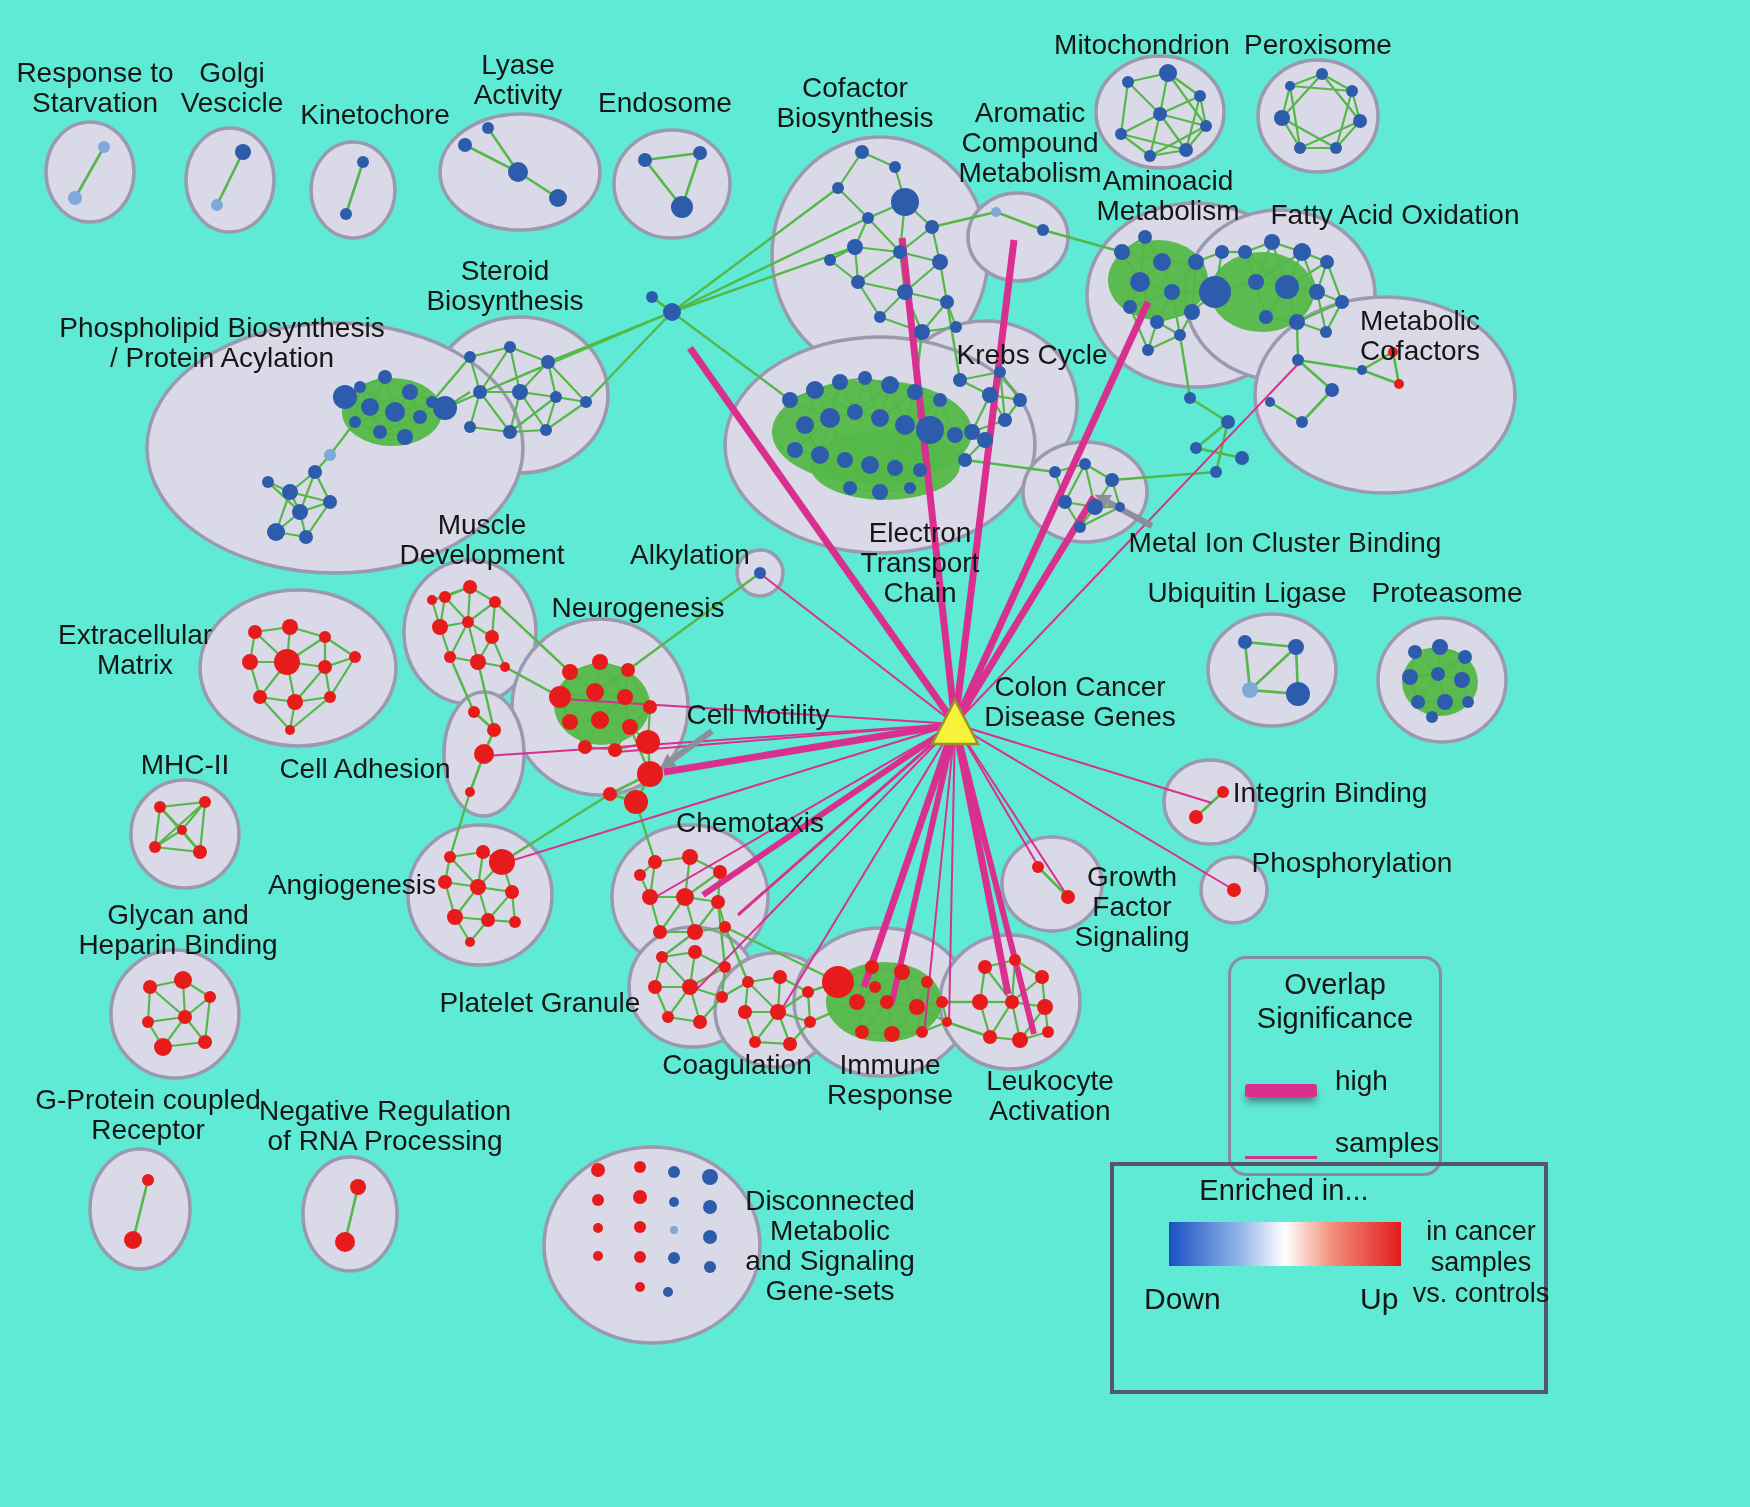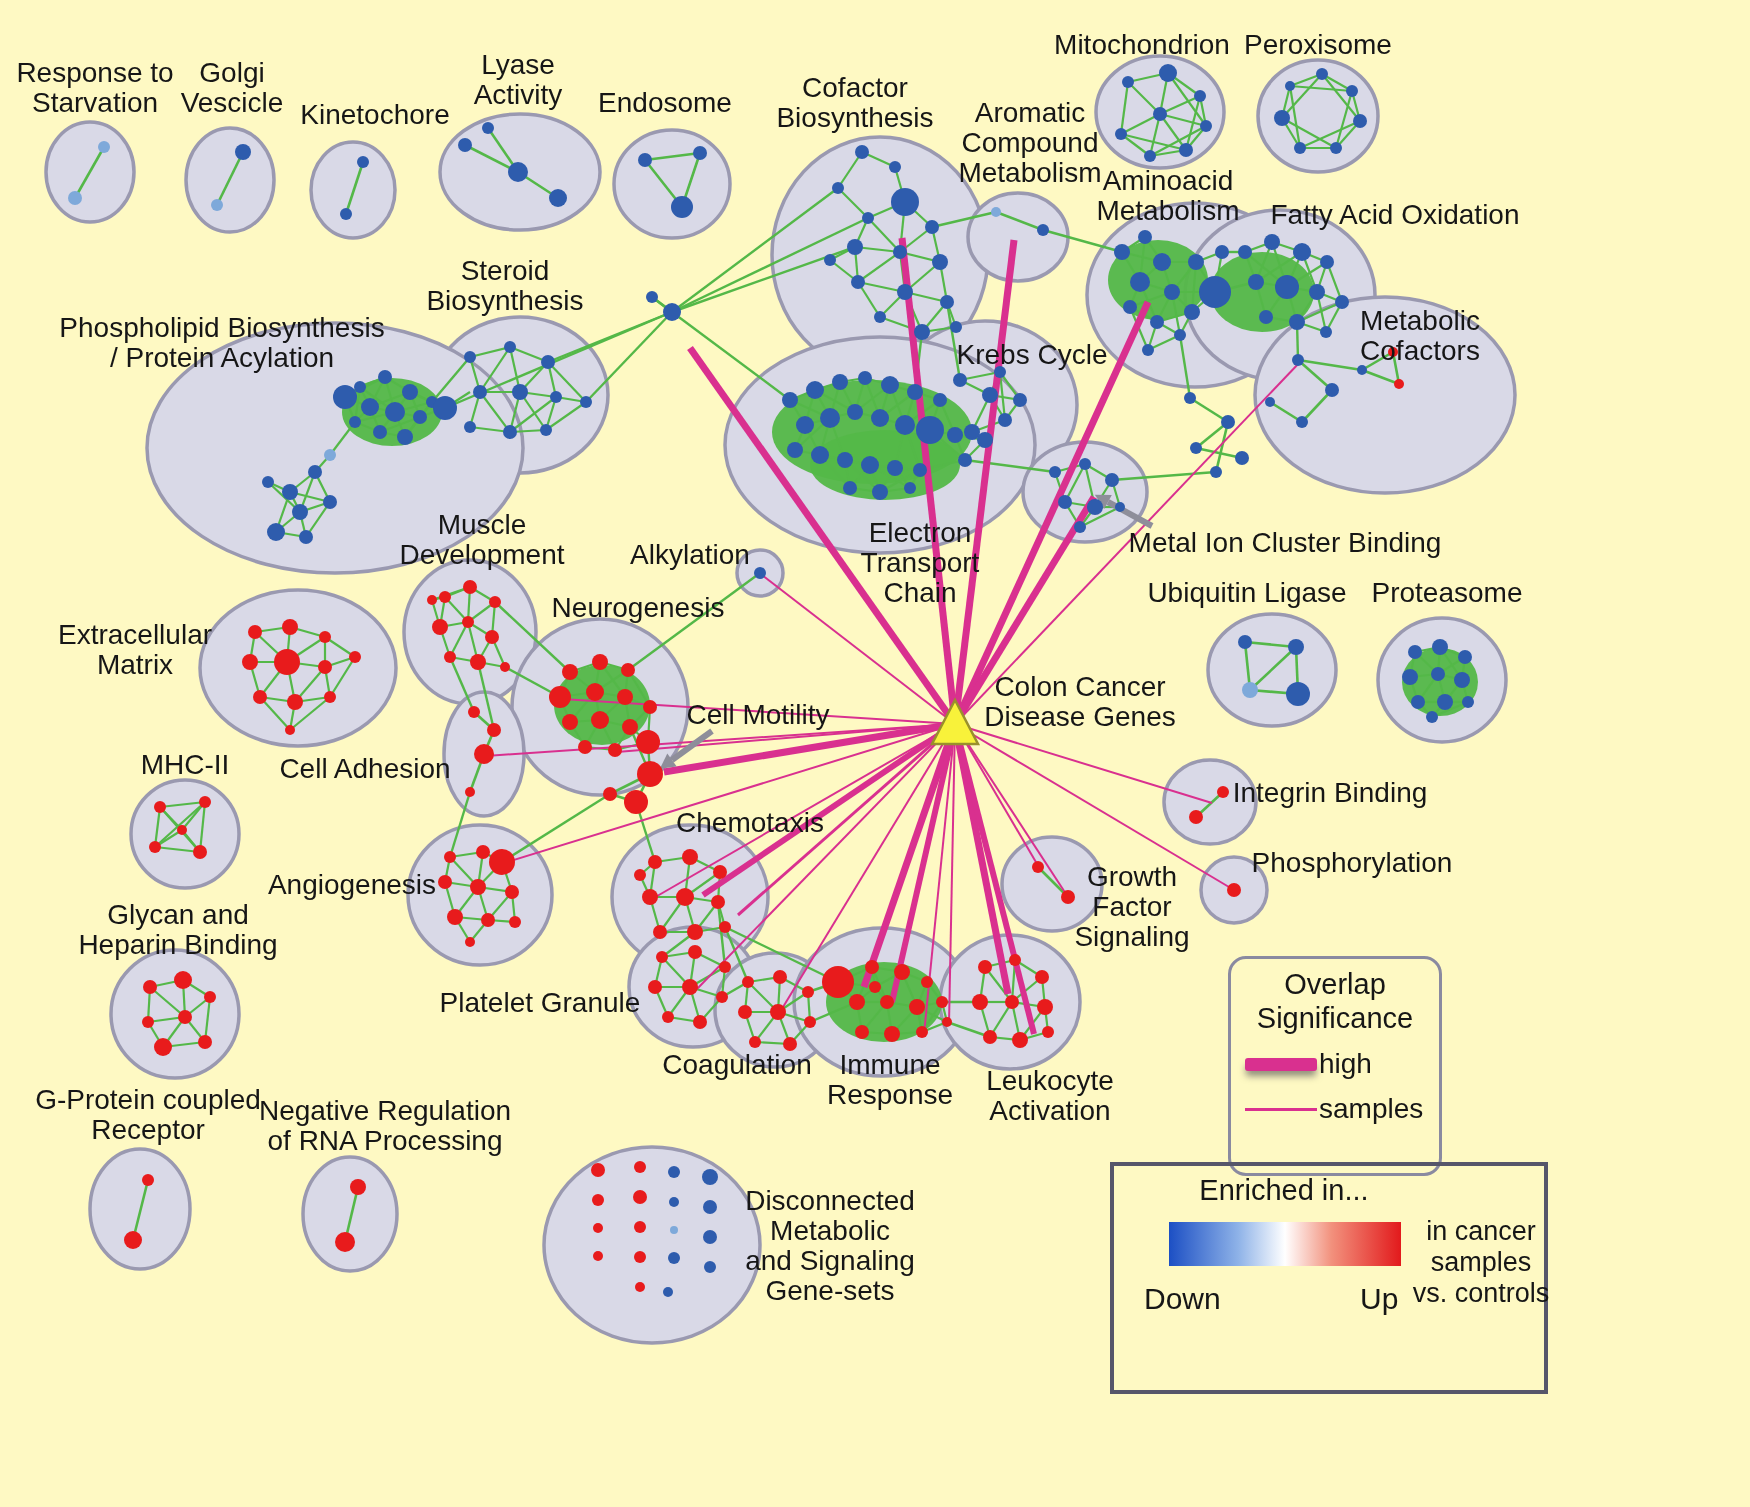--- a/index.html
+++ b/index.html
@@ -1,25 +1,25 @@
 <!DOCTYPE html>
 <html><head>
 <meta charset="utf-8">
 <style>
   html,body{margin:0;padding:0;background:#ffffff;}
   .stage{
-    position:relative;width:1750px;height:1507px;background:#fef9c3;
+    position:relative;width:1750px;height:1507px;background:#5eead4;
     overflow:hidden;font-family:"Liberation Sans",sans-serif;
   }
   .stage > svg{position:absolute;left:0;top:0;width:100%;height:100%;}
   svg text{fill:#161616;font-family:"Liberation Sans",sans-serif;}
   .legend{position:absolute;color:#161616;box-sizing:border-box;}
   .overlap{left:1228px;top:956px;width:214px;height:220px;border:3px solid #8a8aa0;border-radius:18px;}
   .lg-title{text-align:center;font-size:29px;line-height:34px;margin-top:8px;}
-  .lg-row{display:flex;align-items:center;gap:2px;margin:13px 0 0 14px;}
+  .lg-row{display:flex;align-items:flex-end;gap:18px;margin:30px 0 0 14px;}
   .sample-high{width:72px;height:13px;background:#d9308f;border-radius:3px;
     box-shadow:0 6px 7px -1px rgba(50,50,60,0.55);flex:0 0 auto;}
   .sample-moderate{width:72px;height:3px;background:#d9308f;flex:0 0 auto;}
   .lg-label{font-size:28px;}
   .enriched{left:1110px;top:1162px;width:438px;height:232px;border:4px solid #56566a;}
   .en-title{position:absolute;left:20px;top:8px;width:300px;text-align:center;font-size:29px;}
   .gradient-bar{position:absolute;left:55px;top:56px;width:232px;height:44px;
     background:linear-gradient(to right,#1c4fc4,#8fb3e8 30%,#ffffff 50%,#f2917d 70%,#e21a1c);}
   .en-down{position:absolute;left:30px;top:116px;font-size:30px;}
   .en-up{position:absolute;left:246px;top:116px;font-size:30px;}

